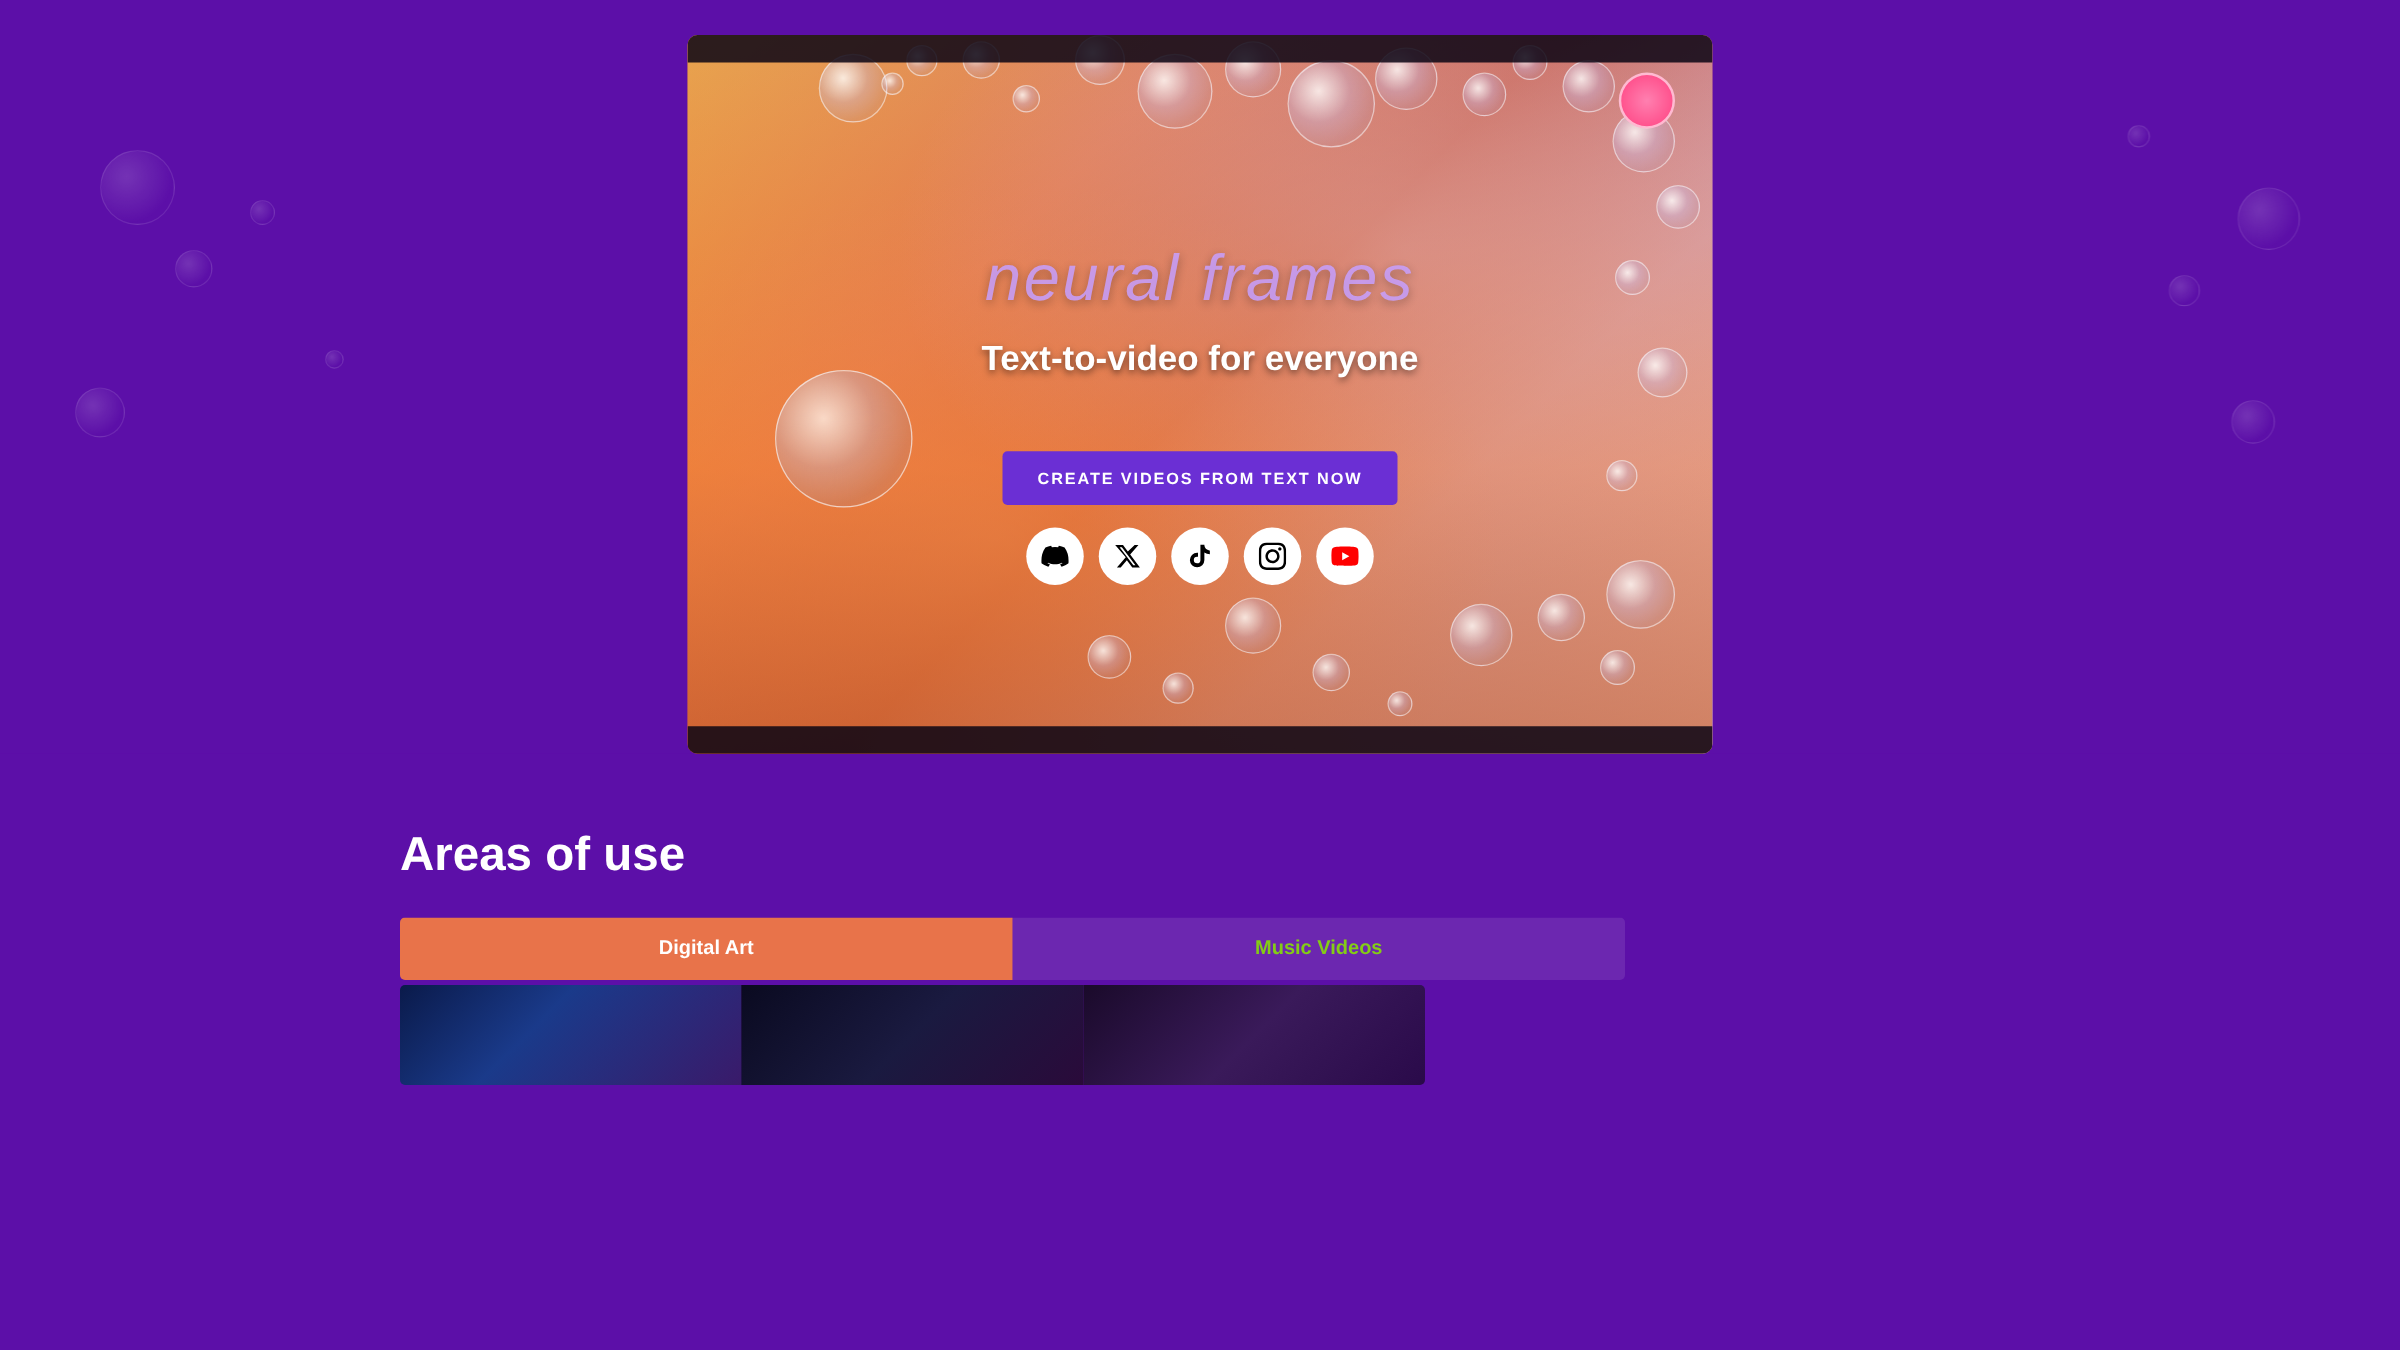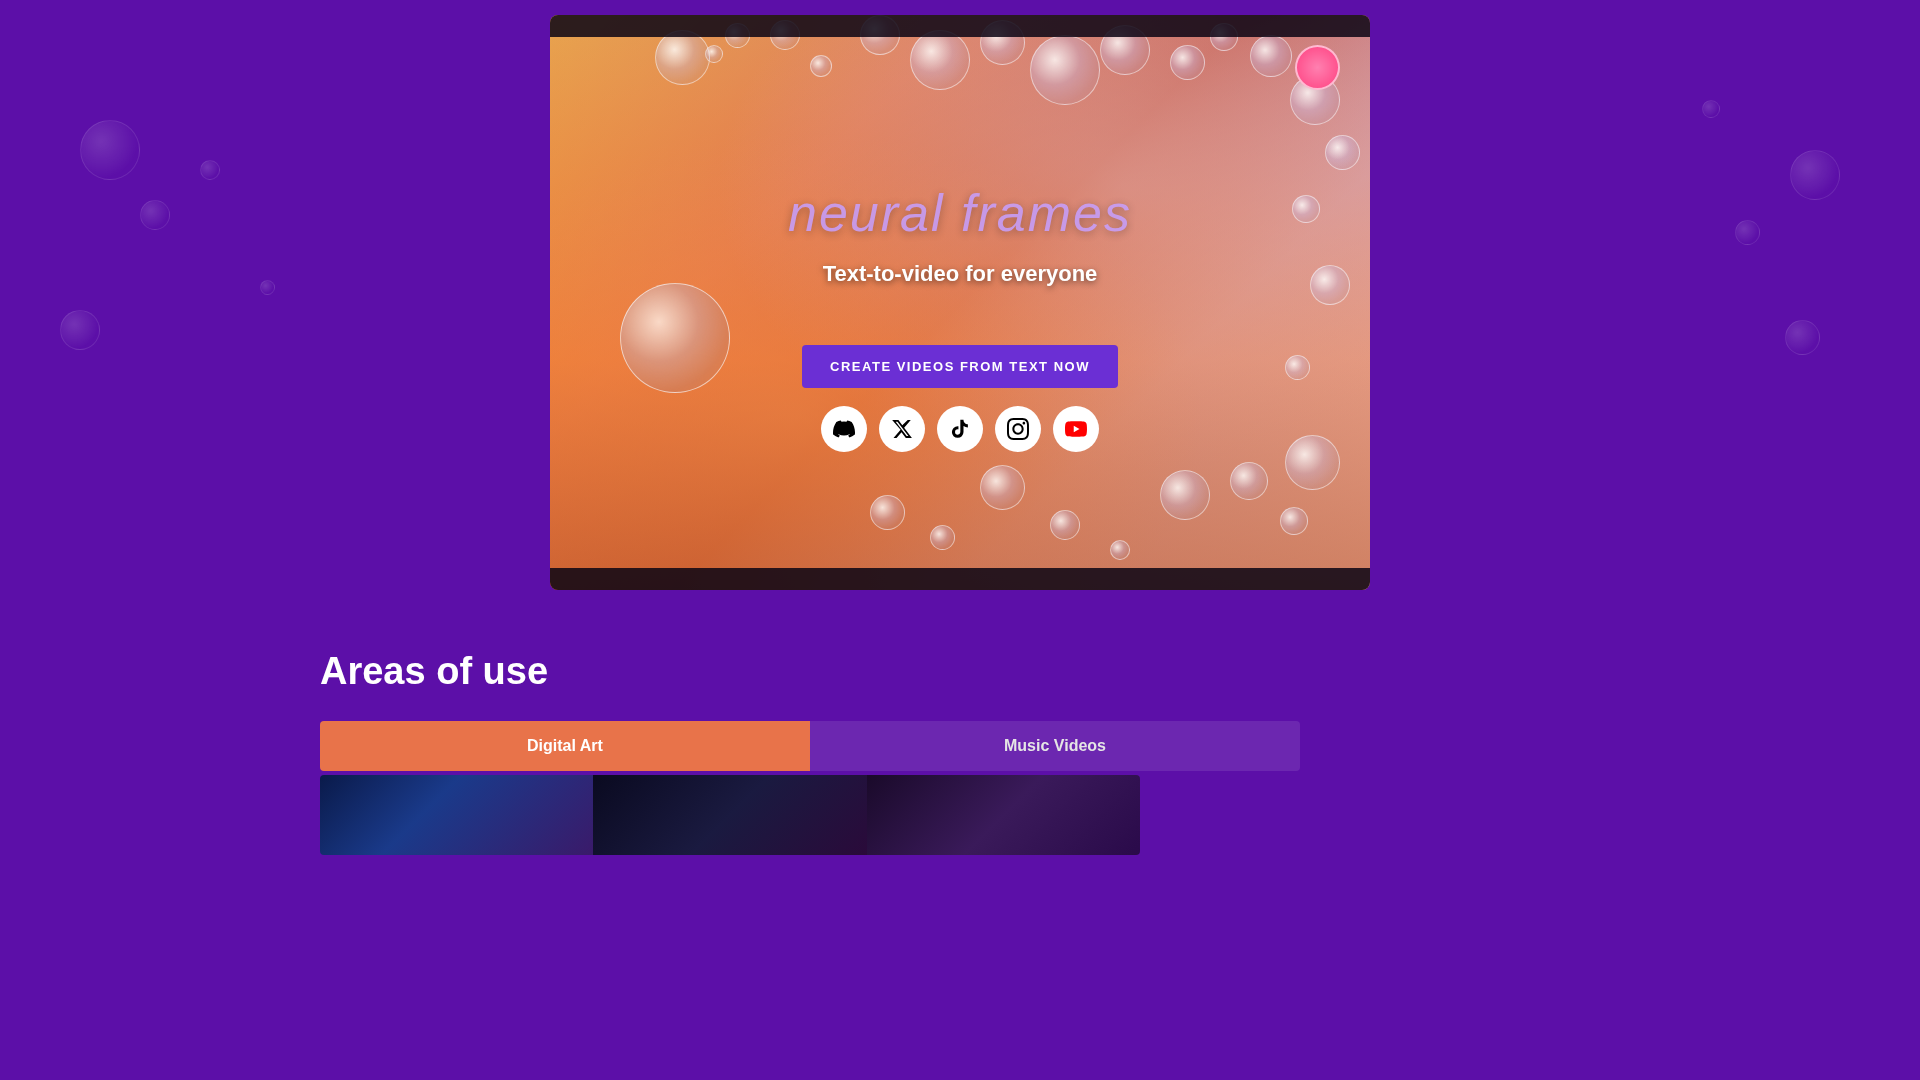--- a/index.html
+++ b/index.html
@@ -9,21 +9,21 @@
       min-height: 1080px;
       background-color: #5c0fa8;
       font-family: 'Arial', sans-serif;
       overflow-x: hidden;
     }
 
     
     .hero-wrapper {
       display: flex;
       justify-content: center;
-      padding-top: 15px;
+      padding-top: 28px;
       background-color: #5c0fa8;
     }
 
     .hero-container {
       position: relative;
       width: 820px;
       height: 575px;
       border-radius: 8px;
       overflow: hidden;
       background: linear-gradient(135deg, #f5a623 0%, #e8713a 30%, #c94a2a 50%, #d4a0b5 70%, #e8c8d5 100%);
@@ -91,21 +91,21 @@
     .hero-logo {
       font-size: 52px;
       font-weight: 300;
       letter-spacing: 2px;
       color: rgba(200, 160, 255, 0.85);
       font-style: italic;
       text-shadow: 0 2px 8px rgba(0,0,0,0.3);
     }
 
     .hero-tagline {
-      font-size: 22px;
+      font-size: 28px;
       font-weight: 700;
       color: #ffffff;
       text-shadow: 0 2px 6px rgba(0,0,0,0.5);
     }
 
     .hero-cta-button {
       background-color: #6b2fd4;
       color: #ffffff;
       border: none;
       padding: 14px 28px;
@@ -194,21 +194,21 @@
 
     .tab-item {
       flex: 1;
       padding: 16px 20px;
       font-size: 16px;
       font-weight: 600;
       text-align: center;
       cursor: pointer;
       background: transparent;
       border: none;
-      color: #e5e5e5;
+      color: #84cc16;
       background-color: rgba(255,255,255,0.1);
     }
 
     .tab-item.active {
       background-color: #e8734a;
       color: #ffffff;
     }
 
     
     .preview-strip {

